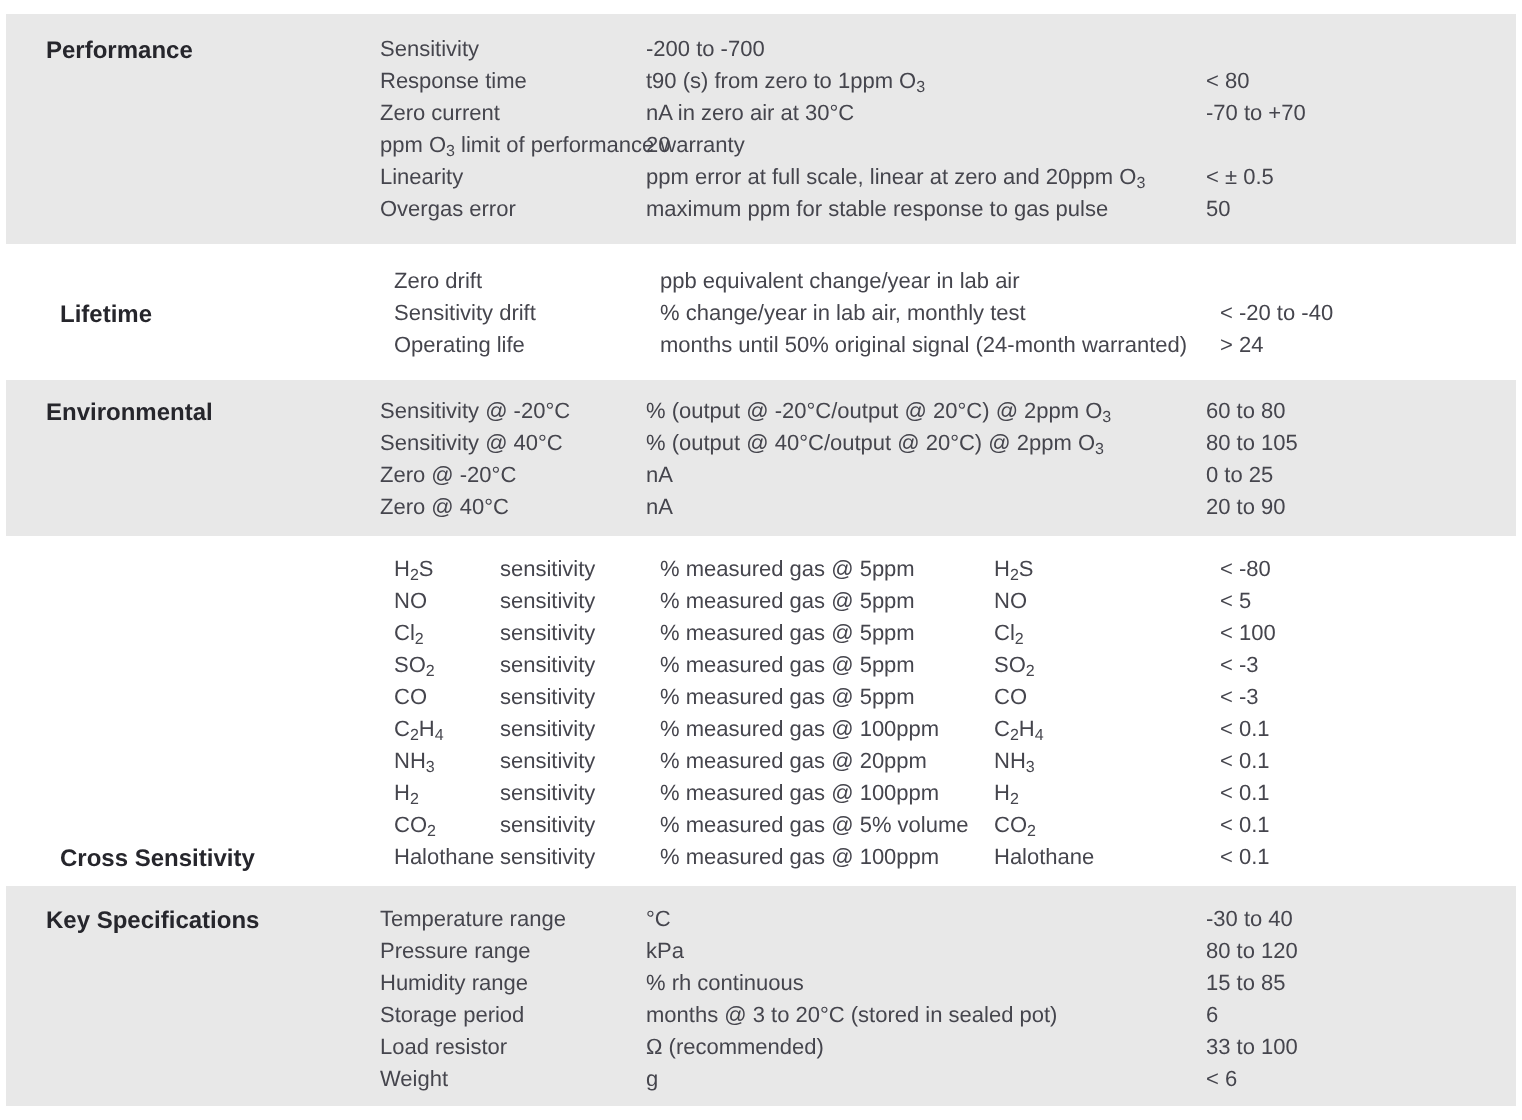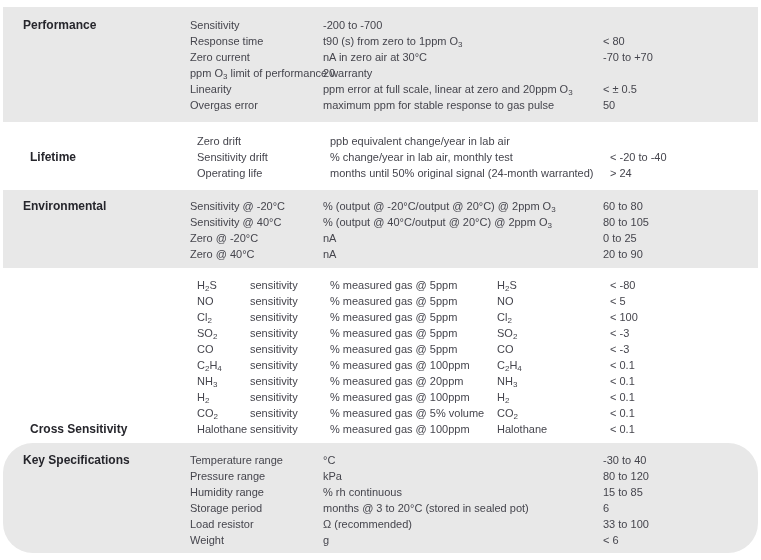--- a/index.html
+++ b/index.html
@@ -19,21 +19,21 @@
   }
   .section{
     display:flex;
     margin:0 3px;
   }
   .section.band{background:var(--band-bg);padding-left:20px;}
   .sec-pad-0{padding:10px 27px 9px 27px;}
   .sec-pad-1{padding:11px 27px 9px 27px;align-items:center;}
   .sec-pad-2{padding:8px 27px 6px 27px;}
   .sec-pad-3{padding:9px 27px 6px 27px;align-items:flex-end;}
-  .sec-pad-4{padding:9px 27px 5px 27px;border-radius:30px;}
+  .sec-pad-4{padding:9px 27px 5px 27px;}
   .sec-title{
     width:167px;flex-shrink:0;
     font-weight:bold;font-size:12px;line-height:16px;
     color:var(--heading);
     white-space:nowrap;
   }
   .rows{flex:1;min-width:0;}
   .row{
     display:grid;
     grid-template-columns:133px 280px 1fr;

